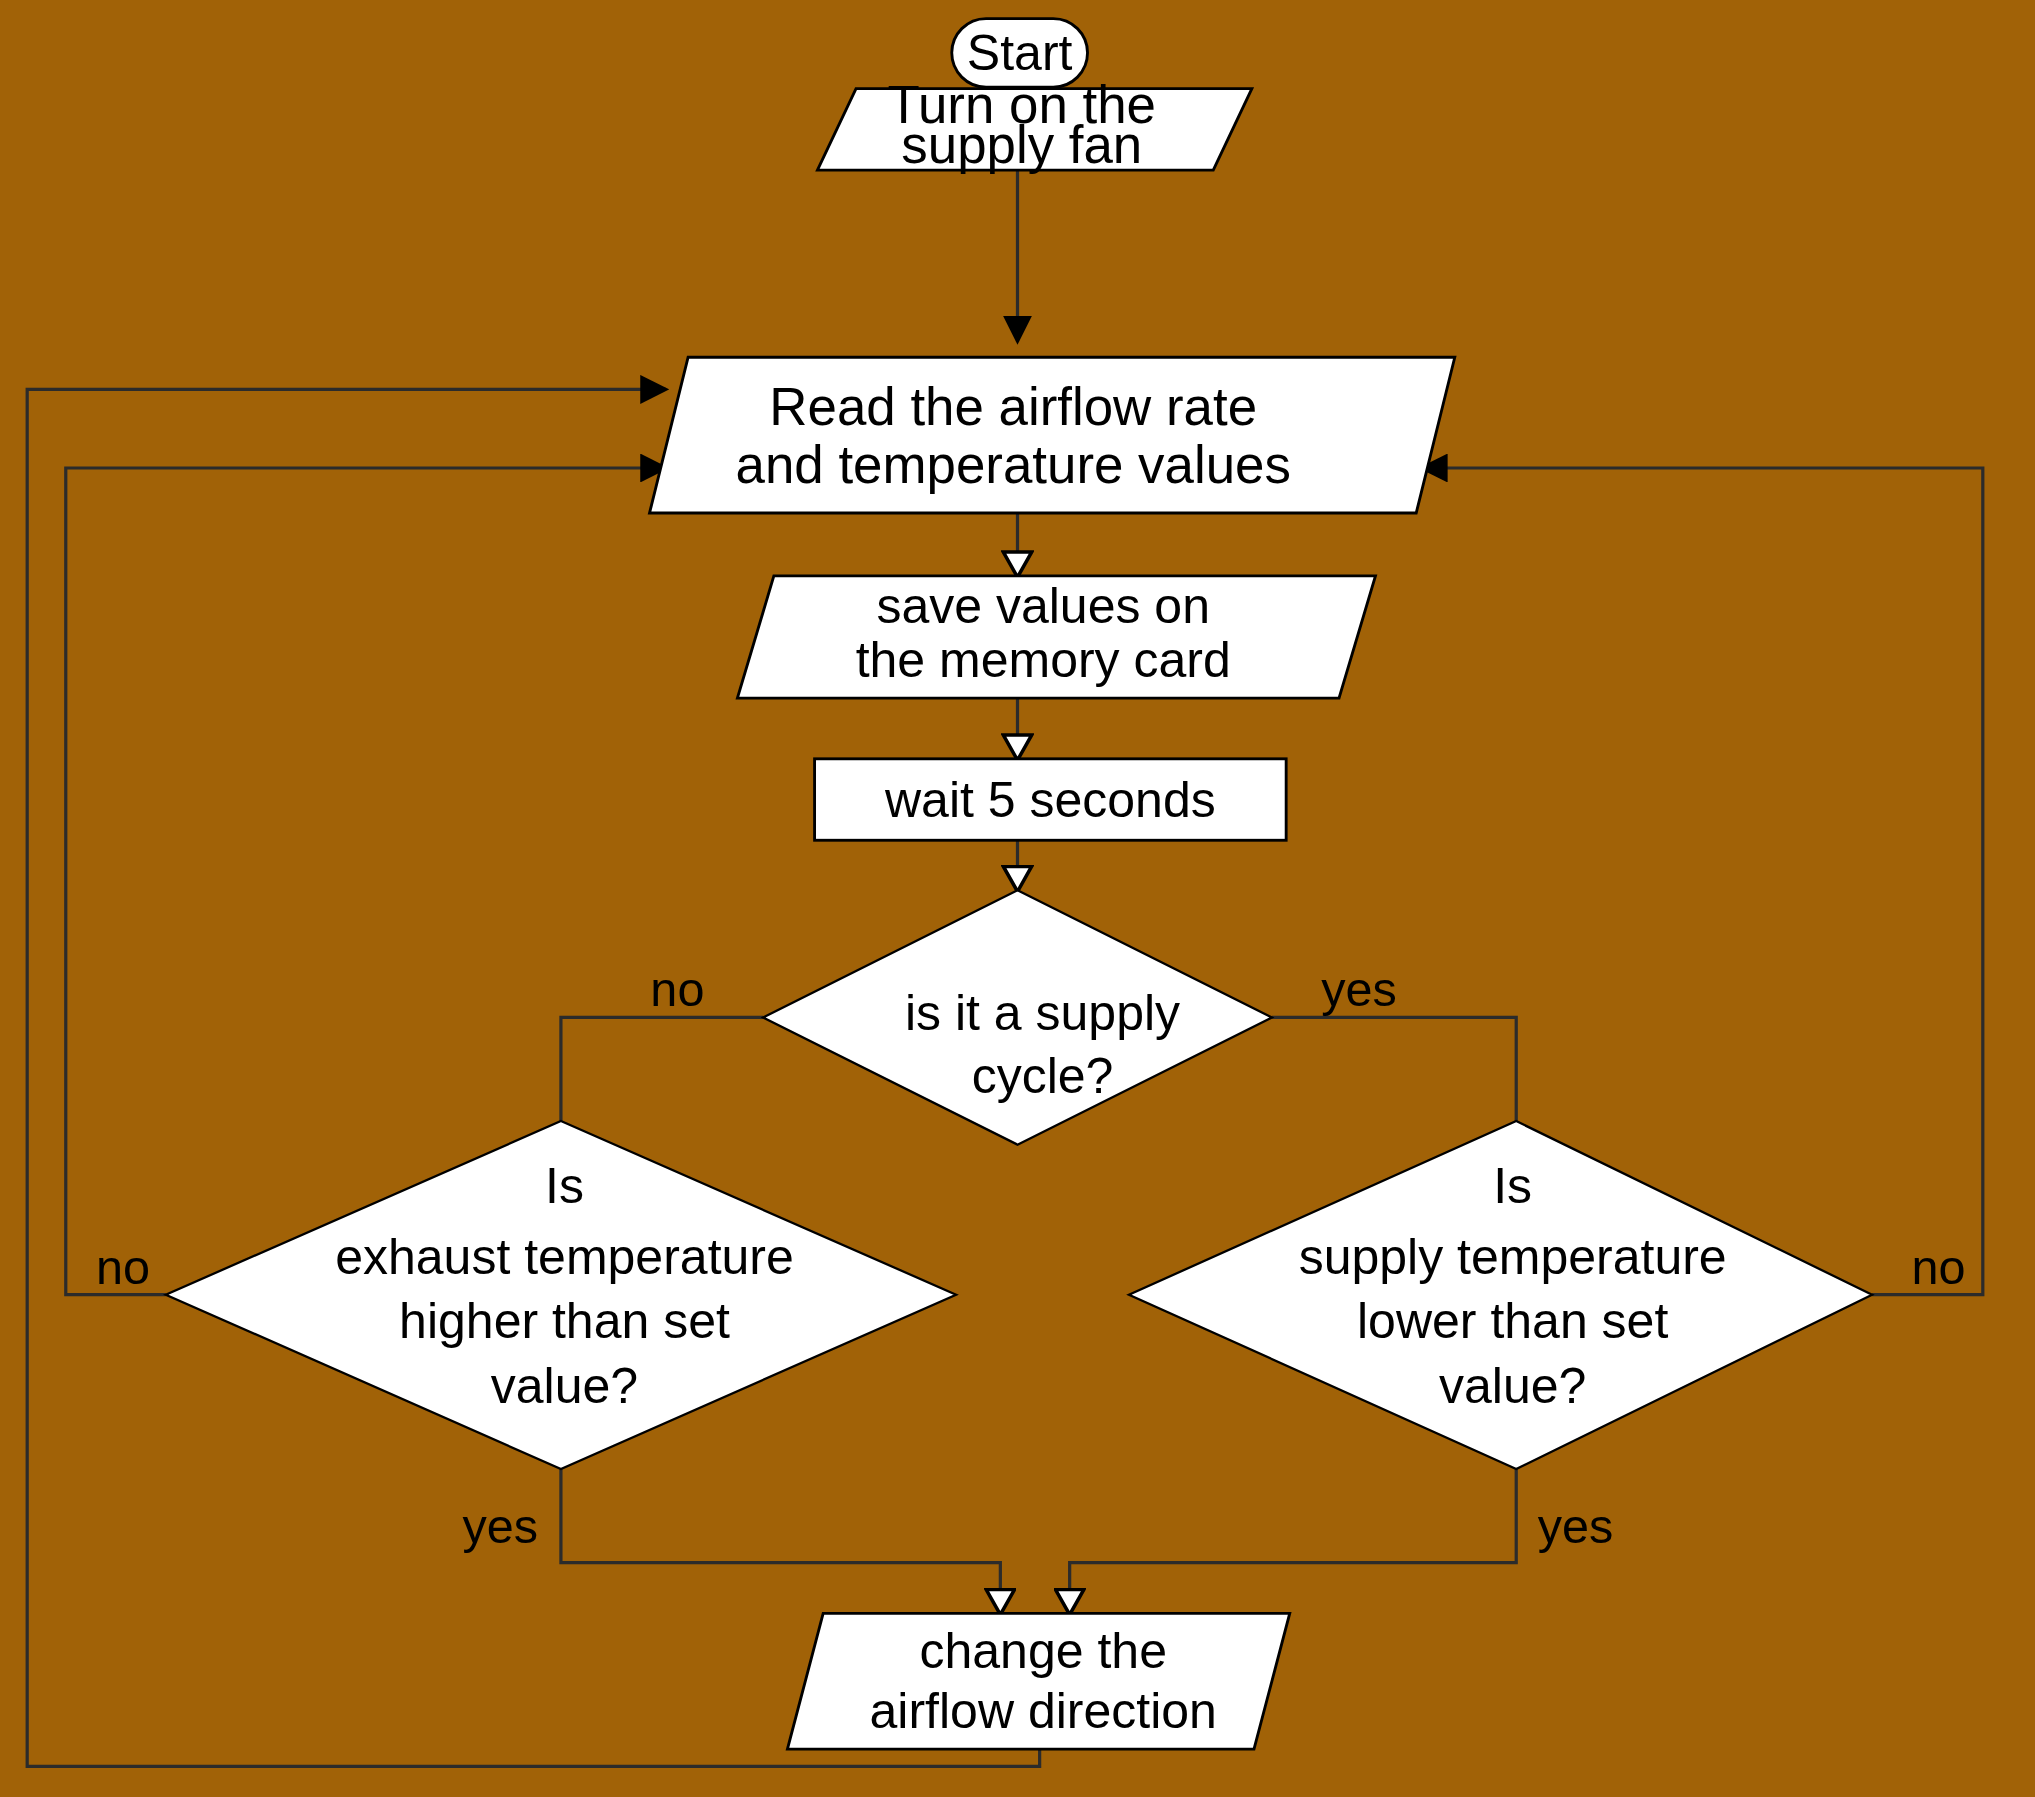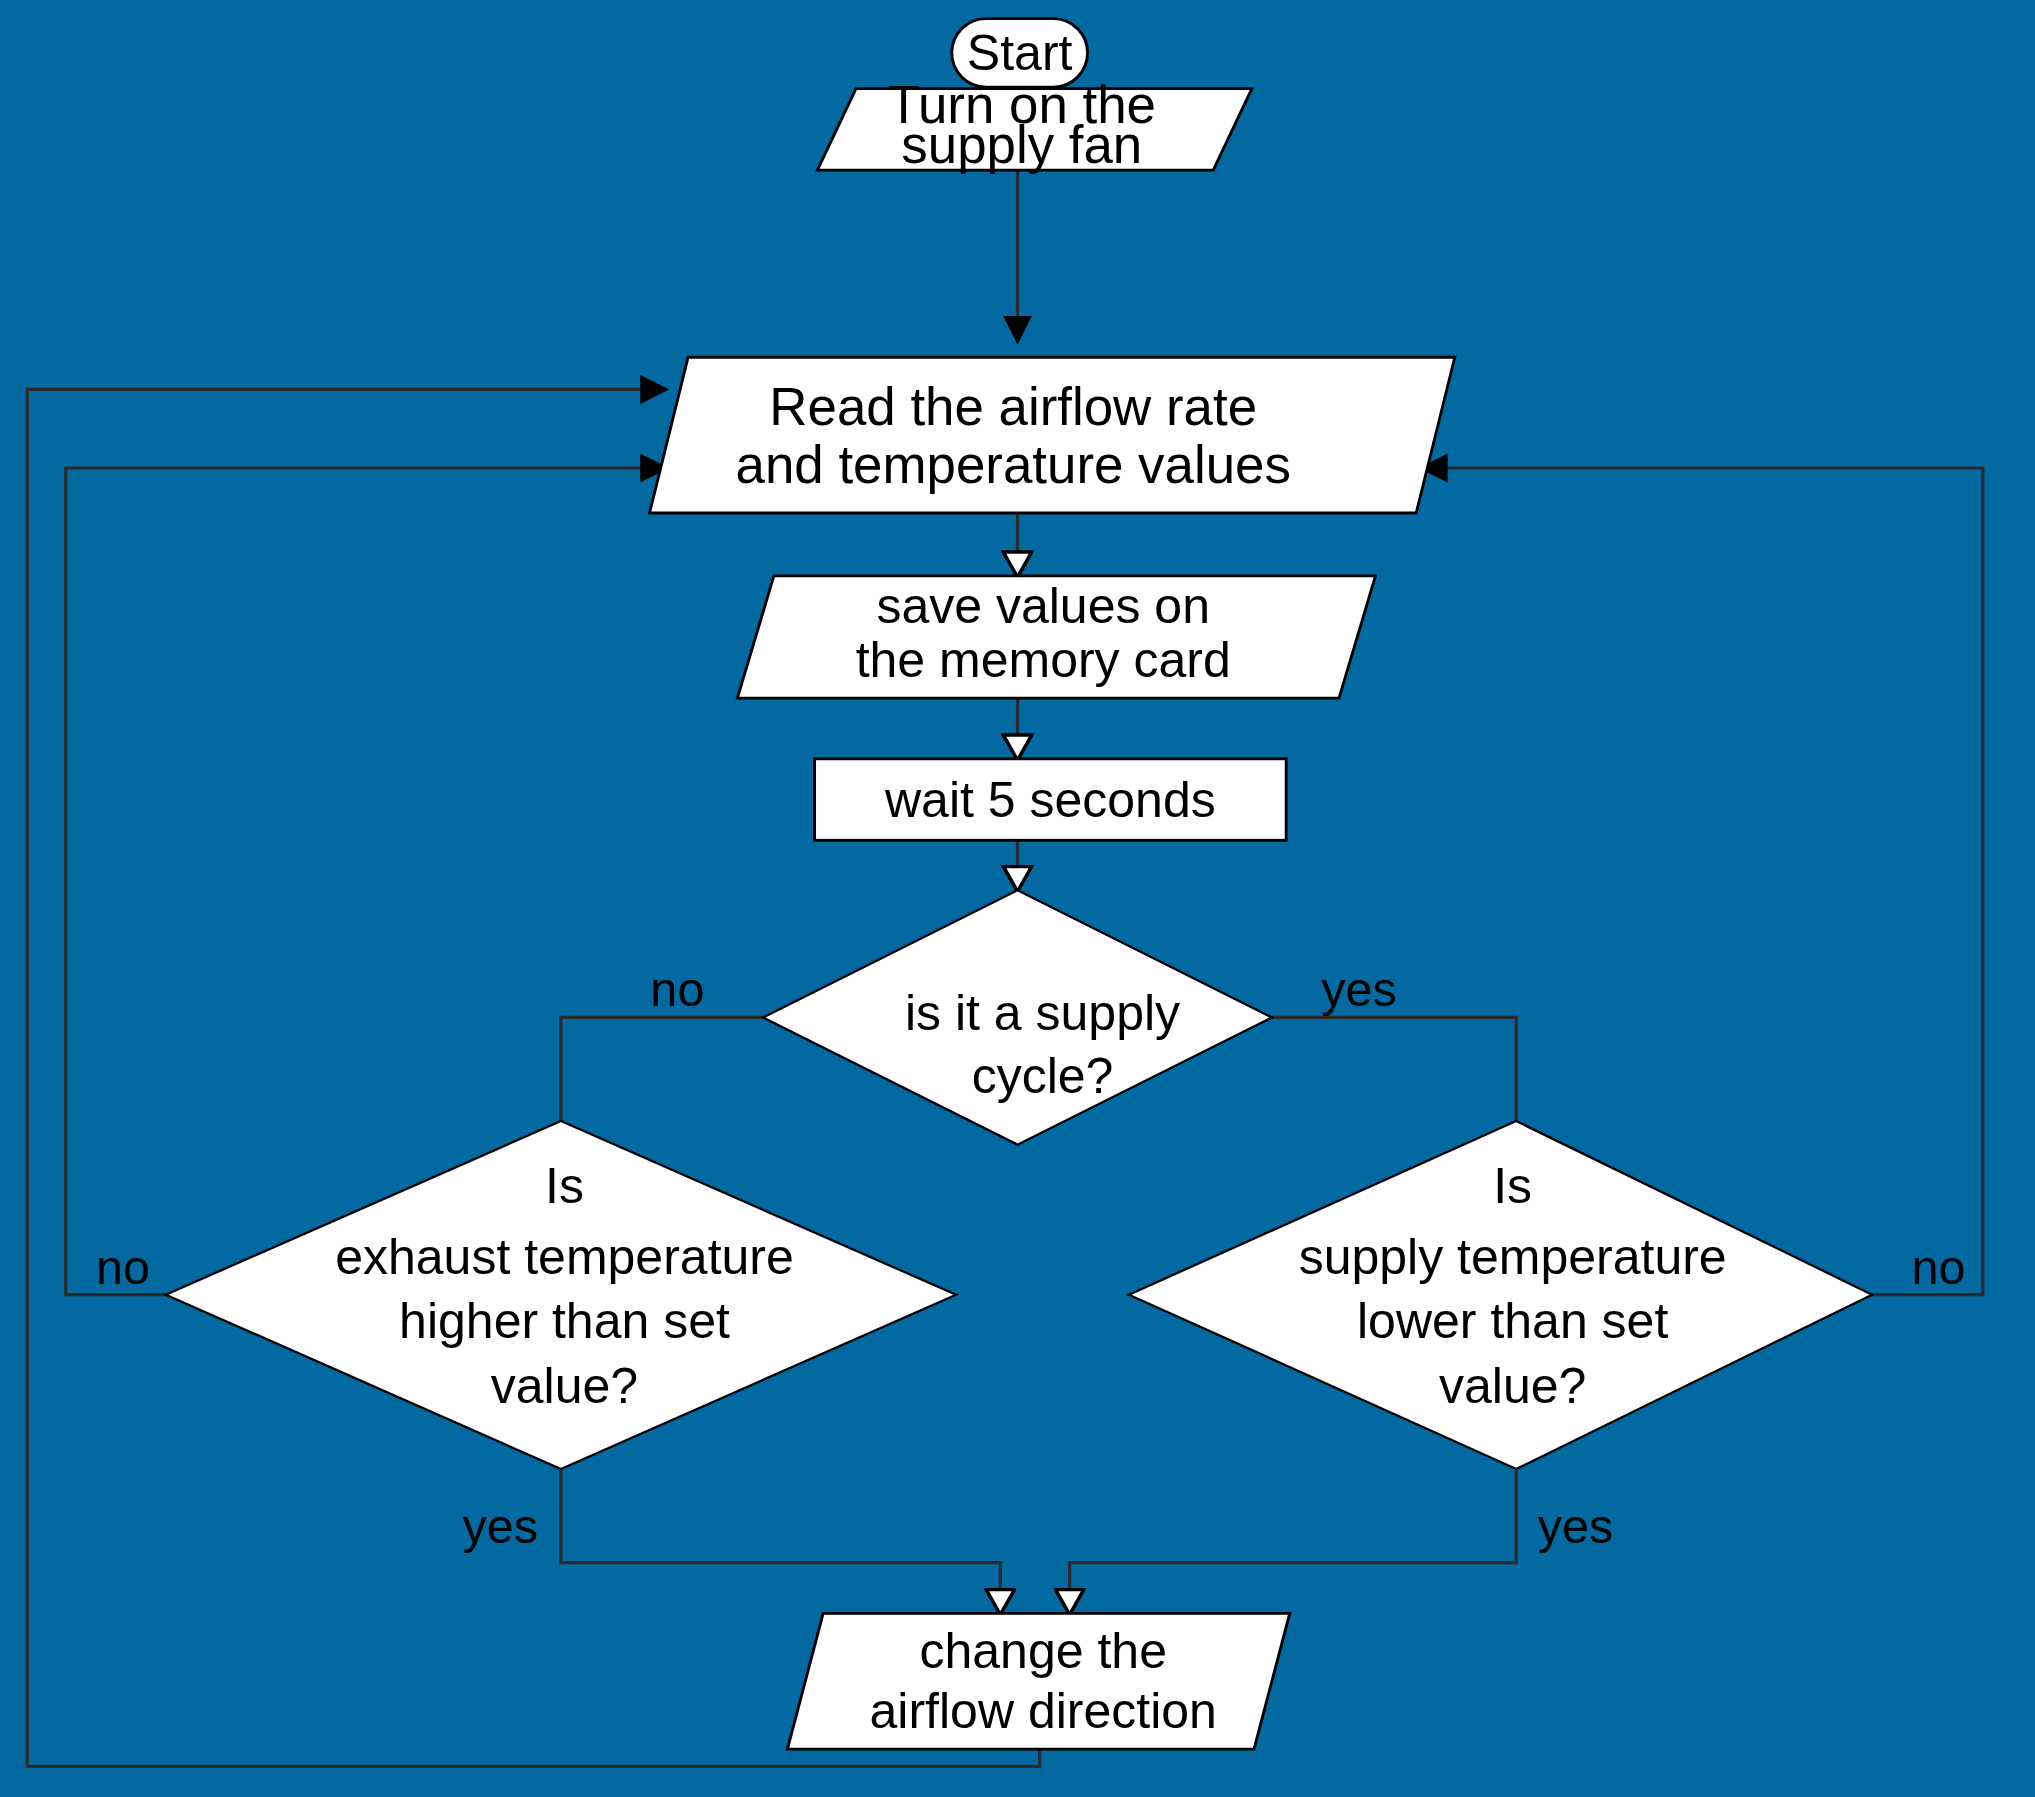--- a/index.html
+++ b/index.html
@@ -1,17 +1,17 @@
 <!DOCTYPE html>
 <html style="font-size:11.4px"><head>
 <meta charset="utf-8">
 <style>
   html,body{margin:0;padding:0;background:#ffffff;}
   body{font-family:"Liberation Sans",sans-serif;}
-  #stage{position:relative;width:2035px;height:1797px;background:#0369a1;overflow:hidden;}
+  #stage{position:relative;width:2035px;height:1797px;background:#a16207;overflow:hidden;}
   svg{display:block;}
   .shape{fill:#ffffff;stroke:#000000;stroke-width:4;}
   .shape-thin{fill:#ffffff;stroke:#000000;stroke-width:3.2;}
   .conn{stroke:#2b2b2b;stroke-width:4.5;fill:none;}
   .node-text{font-family:"Liberation Sans",sans-serif;fill:#000;font-size:70px;text-anchor:middle;}
   .node-text-lg{font-size:74px;}
   .yn{font-family:"Liberation Sans",sans-serif;fill:#000;font-size:68px;}
 </style>
 </head>
 <body>

